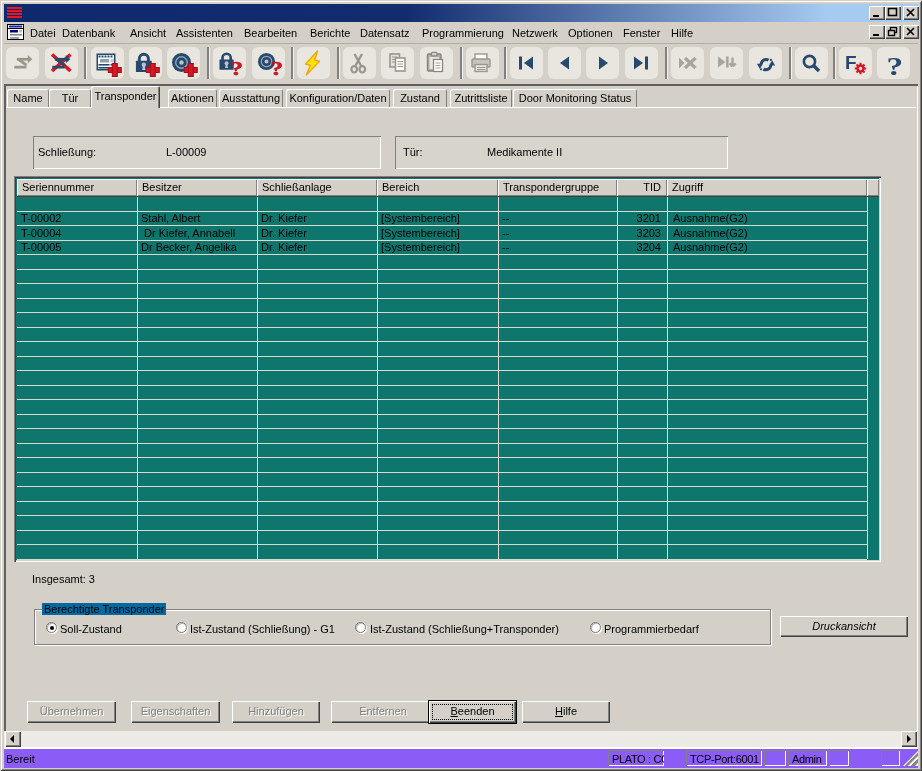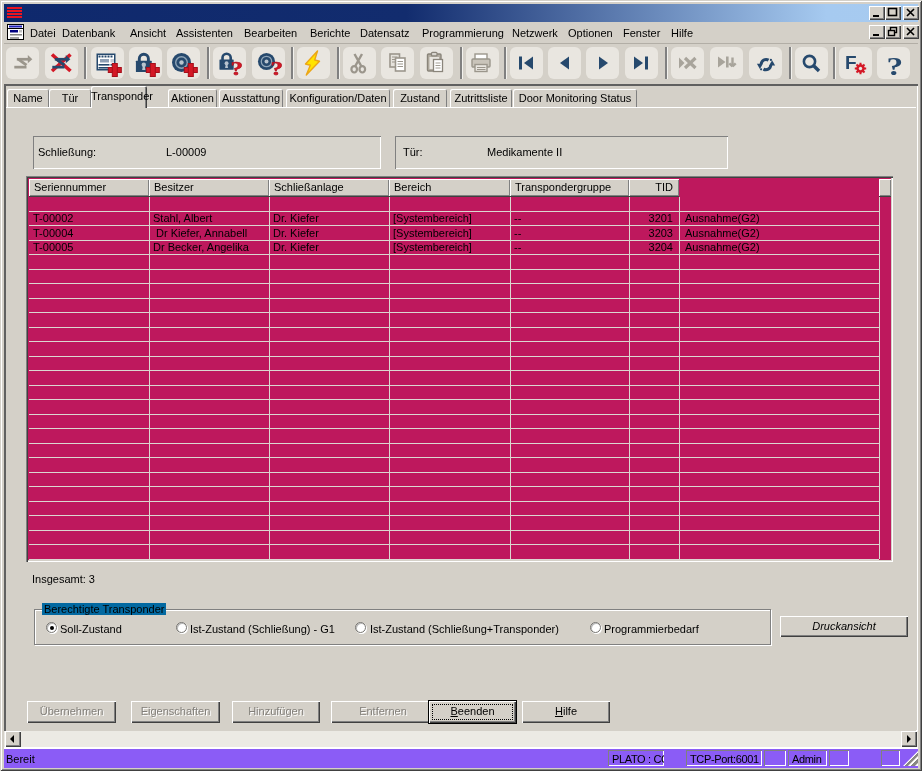--- a/index.html
+++ b/index.html
@@ -54,21 +54,21 @@
   top:0; height:22px; background:#d4d0c8; z-index:5;
   box-shadow: inset 1px 1px 0 #fff, inset -1px 0 0 #404040, inset -2px 0 0 #808080;
   padding-top:4px;
 }
 .dialog { left:6px; top:107px; width:910px; height:624px; background:#d4d0c8;
   box-shadow: inset 0 1px 0 #fff; }
 .fieldbox {
   position:absolute; height:33px; background:#d7d4cc;
   box-shadow: inset 1px 1px 0 #808080, inset -1px -1px 0 #fff;
 }
-.grid { position:absolute; left:20px; top:69px; width:867px; height:386px; background:#be185d;
+.grid { position:absolute; left:8px; top:69px; width:867px; height:386px; background:#0f766e;
   box-shadow: inset 1px 1px 0 #808080, inset 2px 2px 0 #404040, inset -1px -1px 0 #fff, inset -2px -2px 0 #d4d0c8;
 }
 .gh { position:absolute; top:3px; height:17px; background:#d4d0c8;
   box-shadow: inset 1px 1px 0 #fff, inset -1px -1px 0 #808080, 0 1px 0 #404040;
   padding:2px 0 0 5px; }
 .gcol { position:absolute; top:21px; width:1px; bottom:3px; background:#dbd8d0; }
 .grow { position:absolute; height:1px; left:3px; width:850px; background:#dbd8d0; }
 .gcell { position:absolute; white-space:nowrap; padding-top:14px; }
 .groupbox { position:absolute; border:1px solid #808080;
   box-shadow: inset 1px 1px 0 #fff, 1px 1px 0 #fff; }
@@ -367,21 +367,21 @@
 
 <div class="abs tabrow">
   <div class="tab" style="left:1px; width:42px;">Name</div>
   <div class="tab" style="left:43px; width:42px;">Tür</div>
   <div class="tab" style="left:162px; width:49px;">Aktionen</div>
   <div class="tab" style="left:213px; width:64px;">Ausstattung</div>
   <div class="tab" style="left:280px; width:104px;">Konfiguration/Daten</div>
   <div class="tab" style="left:387px; width:54px;">Zustand</div>
   <div class="tab" style="left:444px; width:62px;">Zutrittsliste</div>
   <div class="tab" style="left:507px; width:124px;">Door Monitoring Status</div>
-  <div class="tab active" style="left:85px; width:56px;text-align:right;">Transponder</div>
+  <div class="tab active" style="left:85px; width:69px;">Transponder</div>
 </div>
 
 <div class="abs dialog">
   <div class="fieldbox" style="left:27px; top:29px; width:348px;">
     <span class="abs" style="left:5px; top:10px;">Schließung:</span>
     <span class="abs" style="left:133px; top:10px;">L-00009</span>
   </div>
   <div class="fieldbox" style="left:389px; top:29px; width:333px;">
     <span class="abs" style="left:8px; top:10px;">Tür:</span>
     <span class="abs" style="left:92px; top:10px;">Medikamente II</span>
@@ -391,20 +391,21 @@
       <div class="gh" style="left:123px; width:120px; ">Besitzer</div>
       <div class="gcol" style="left:123px;"></div>
       <div class="gh" style="left:243px; width:120px; ">Schließanlage</div>
       <div class="gcol" style="left:243px;"></div>
       <div class="gh" style="left:363px; width:121px; ">Bereich</div>
       <div class="gcol" style="left:363px;"></div>
       <div class="gh" style="left:484px; width:119px; ">Transpondergruppe</div>
       <div class="gcol" style="left:484px;"></div>
       <div class="gh" style="left:603px; width:50px; text-align:right; padding-right:6px;">TID</div>
       <div class="gcol" style="left:603px;"></div>
+      <div class="gh" style="left:653px; width:200px; ">Zugriff</div>
       <div class="gcol" style="left:653px;"></div>
       <div class="gh" style="left:853px; width:12px; "></div>
       <div class="gcol" style="left:853px;"></div>
       <div class="grow" style="top:34.5px;"></div>
       <div class="grow" style="top:49.0px;"></div>
       <div class="grow" style="top:63.5px;"></div>
       <div class="grow" style="top:78.0px;"></div>
       <div class="grow" style="top:92.5px;"></div>
       <div class="grow" style="top:107.0px;"></div>
       <div class="grow" style="top:121.5px;"></div>

